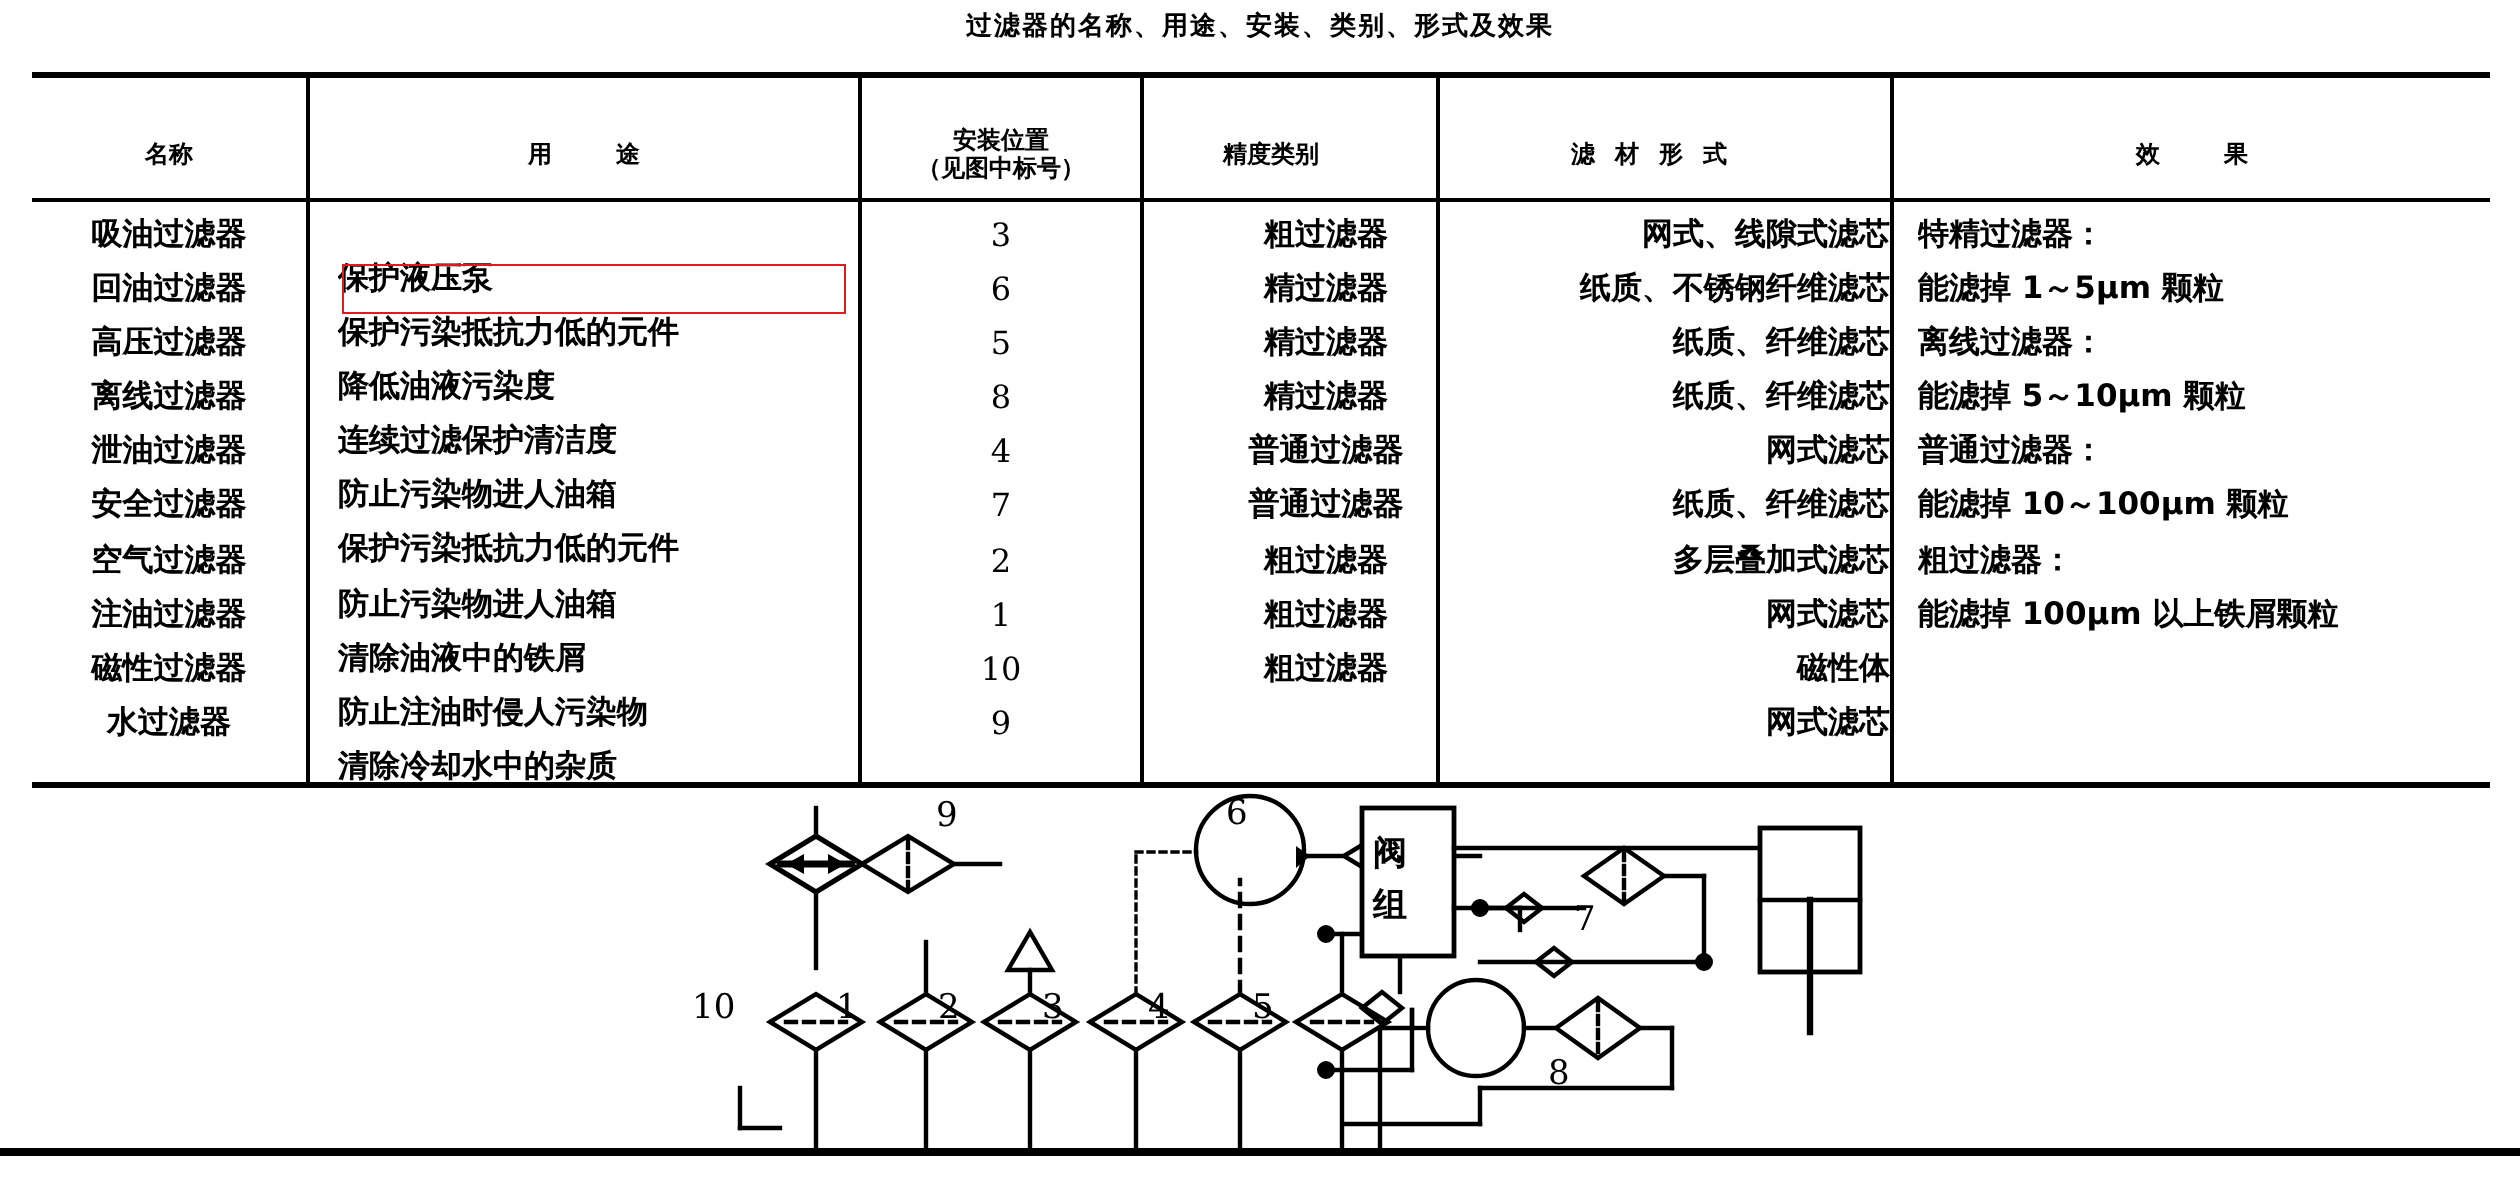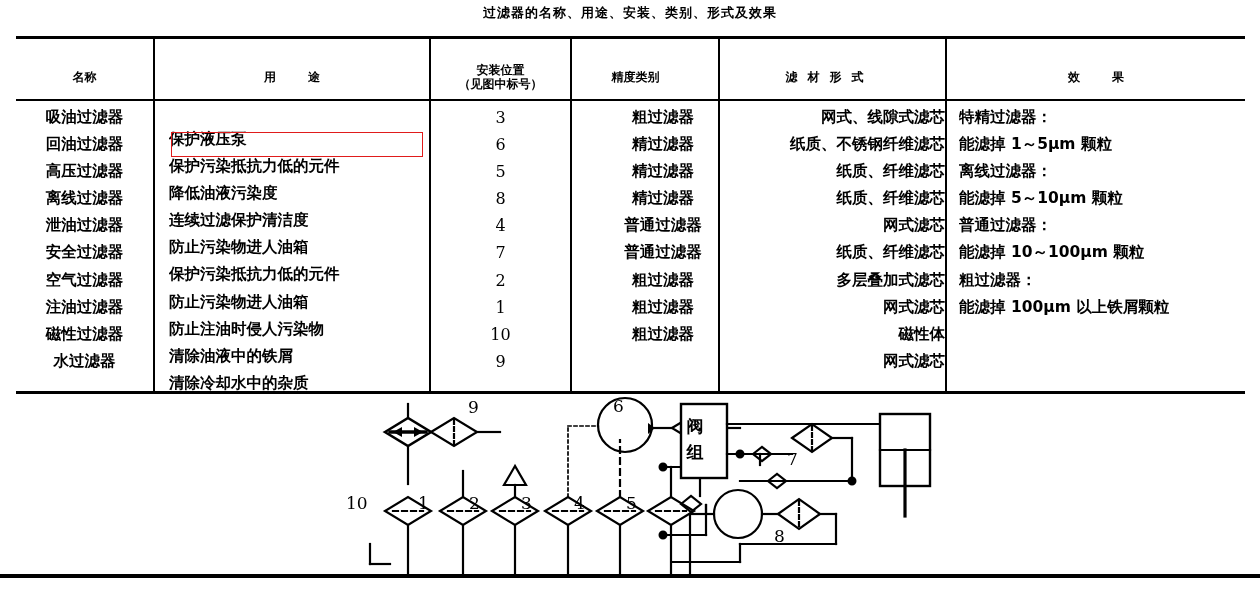--- a/index.html
+++ b/index.html
@@ -100,22 +100,22 @@
         <div class="r">水过滤器</div>
       </div>
     <div class="col c-use" id="col-use" style="left:153px;width:258px">
         <div class="r">保护液压泵</div>
         <div class="r">保护污染抵抗力低的元件</div>
         <div class="r">降低油液污染度</div>
         <div class="r">连续过滤保护清洁度</div>
         <div class="r">防止污染物进人油箱</div>
         <div class="r">保护污染抵抗力低的元件</div>
         <div class="r">防止污染物进人油箱</div>
+        <div class="r">清除油液中的铁屑</div>
         <div class="r">防止注油时侵人污染物</div>
-        <div class="r">清除油液中的铁屑</div>
         <div class="r">清除冷却水中的杂质</div>
       </div>
     <div class="col c-pos" id="col-pos" style="left:415px;width:139px">
         <div class="r">3</div>
         <div class="r">6</div>
         <div class="r">5</div>
         <div class="r">8</div>
         <div class="r">4</div>
         <div class="r">7</div>
         <div class="r">2</div>

